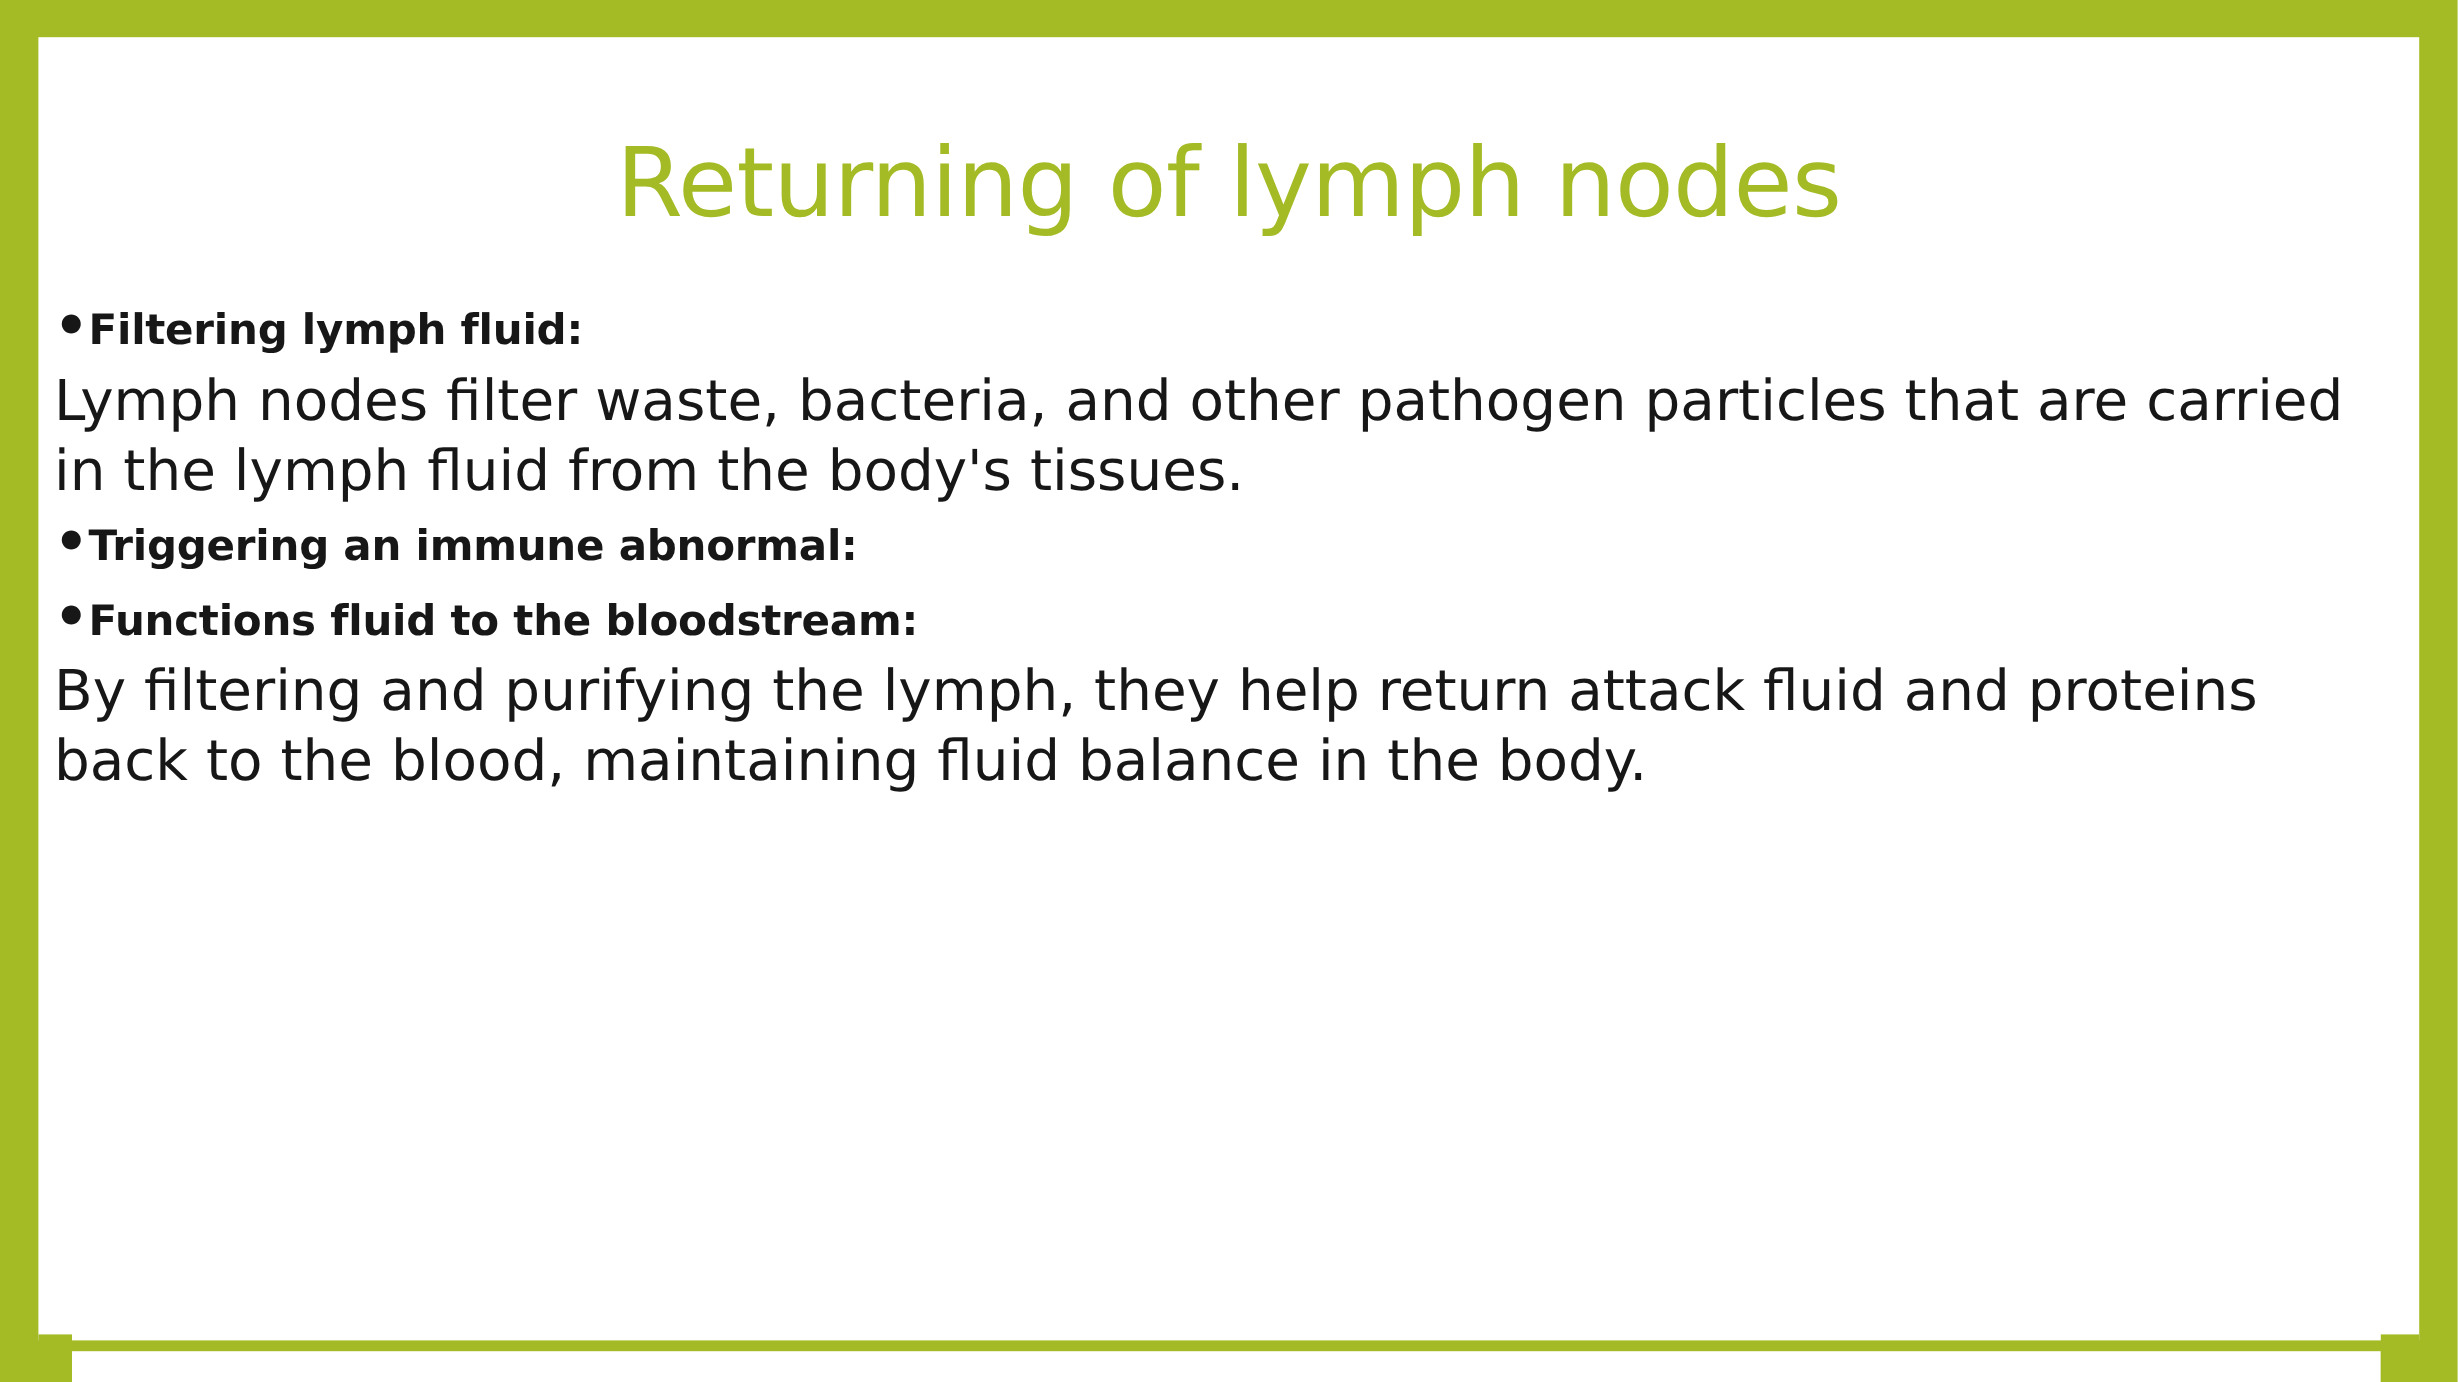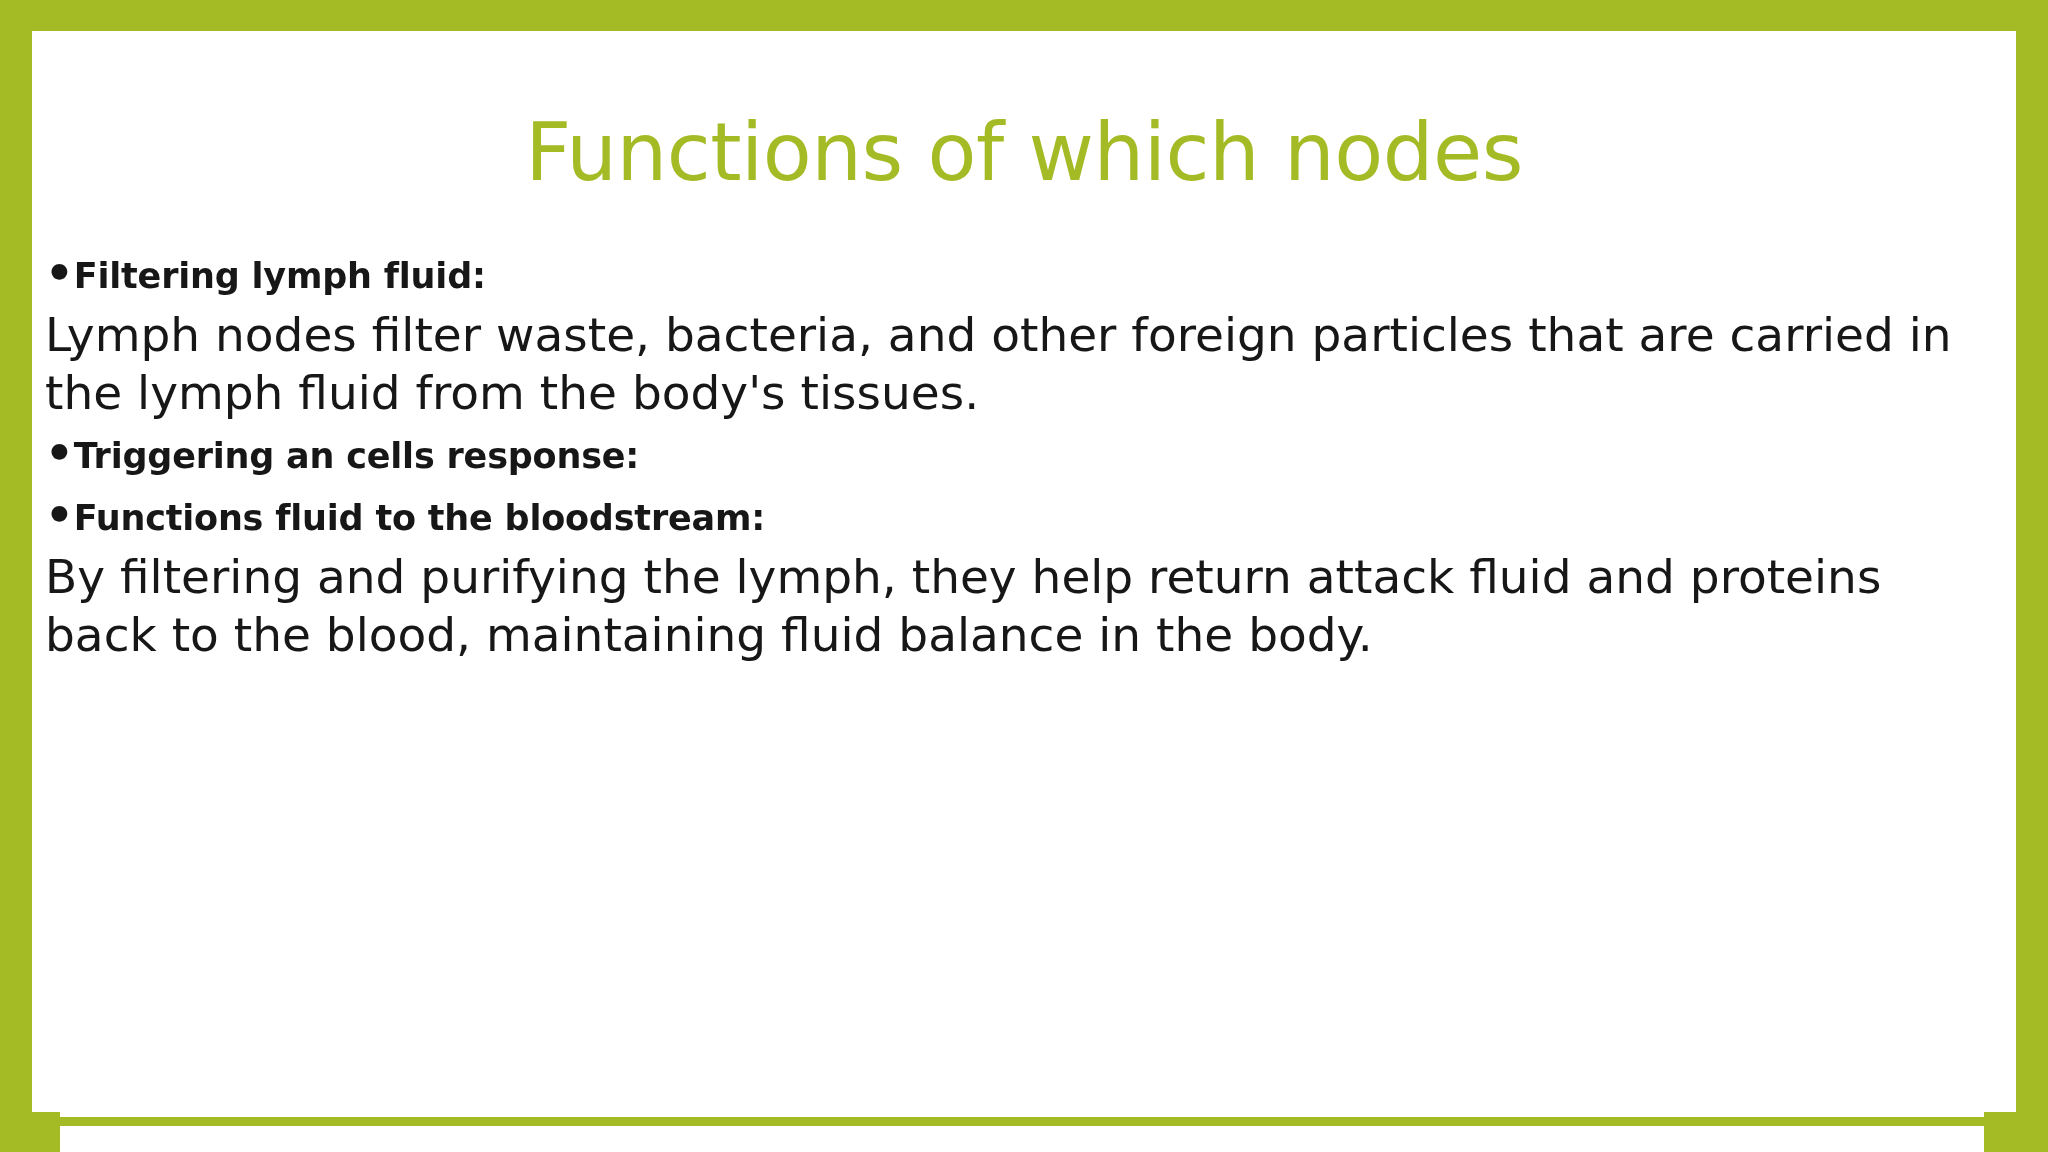--- a/index.html
+++ b/index.html
@@ -117,32 +117,32 @@
   }
 </style>
 </head>
 <body>
 
 <div class="slide">
 
   <div class="slide-plate">
     <div class="content">
 
-      <div class="slide-title">Functions of which nodes</div>
+      <div class="slide-title">Returning of lymph nodes</div>
 
       <div class="body-block">
 
         <p class="para">
           <span class="bullet-dot">•</span><span class="bullet-heading">Filtering lymph fluid:</span>
         </p>
-        <p class="para bullet-body">Lymph nodes filter waste, bacteria, and other foreign particles that are carried in the lymph fluid from the body's tissues.</p>
+        <p class="para bullet-body">Lymph nodes filter waste, bacteria, and other pathogen particles that are carried in the lymph fluid from the body's tissues.</p>
 
 
         <p class="para">
-          <span class="bullet-dot">•</span><span class="bullet-heading">Triggering an cells response:</span>
+          <span class="bullet-dot">•</span><span class="bullet-heading">Triggering an immune abnormal:</span>
         </p>
 
         <p class="para">
           <span class="bullet-dot">•</span><span class="bullet-heading">Functions fluid to the bloodstream:</span>
         </p>
         <p class="para bullet-body">By filtering and purifying the lymph, they help return attack fluid and proteins back to the blood, maintaining fluid balance in the body.</p>
 
       </div>
     </div>
   </div>

